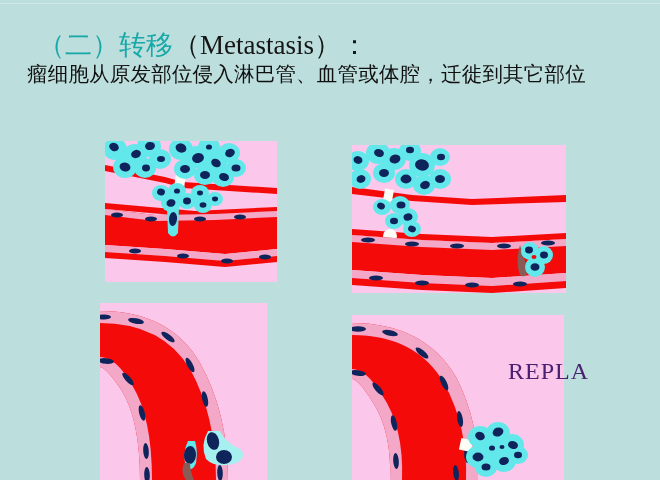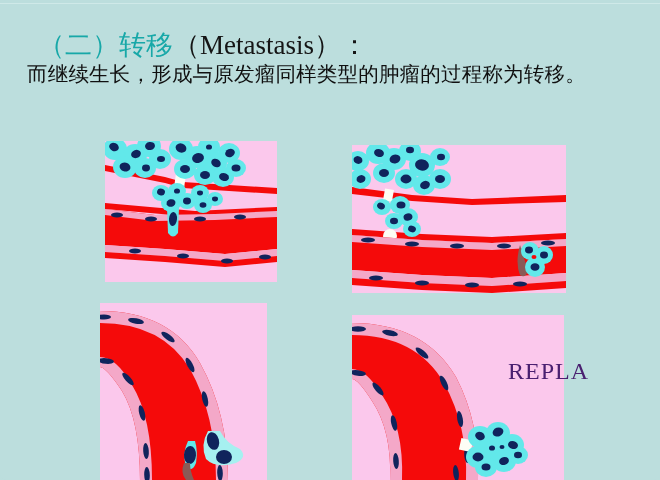--- a/index.html
+++ b/index.html
@@ -51,21 +51,21 @@
 
 <div class="slide">
 
   <div class="topline"></div>
 
   <div class="title">
     <span class="cn">（二）转移</span><span class="en">（Metastasis）：</span>
   </div>
 
   <div class="body-text">
-    <div>而继续生长，形成与原发瘤同样类型的肿瘤的过程称为转移。</div>
+    <div>瘤细胞从原发部位侵入淋巴管、血管或体腔，迁徙到其它部位</div>
   </div>
 
   <div class="panel" id="panel-tl">
     <svg viewBox="0 0 172 141" preserveAspectRatio="none">
       <rect x="0" y="0" width="172" height="141" fill="#fbc8ec"></rect>
 
       <path d="M0,24 L60,36 L78,41 L172,47 L172,53 L78,47 L60,42 L0,30 Z" fill="#f50a0a"></path>
 
       <rect x="70" y="34" width="10" height="12" fill="#fdfdf5" transform="rotate(8 75 40)"></rect>
 

